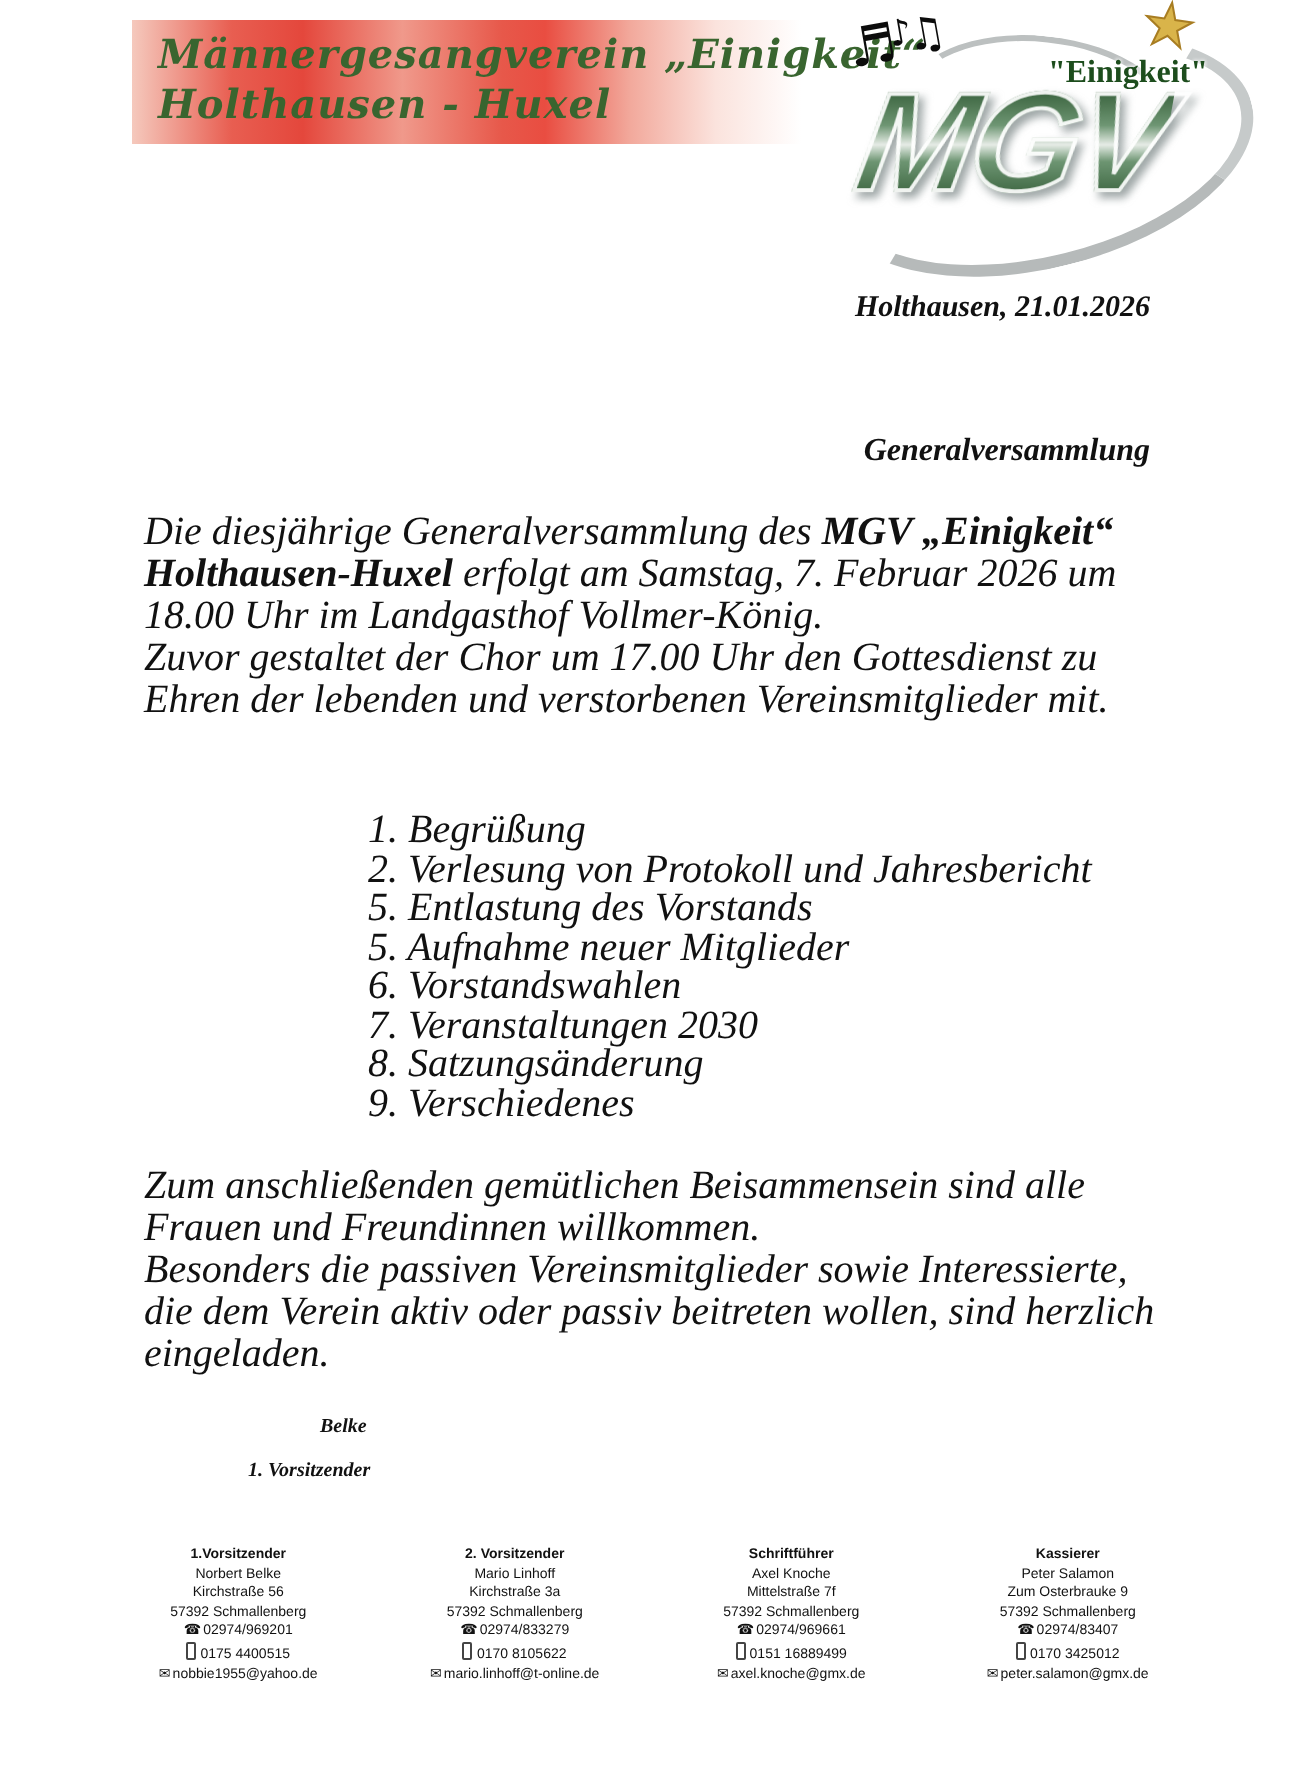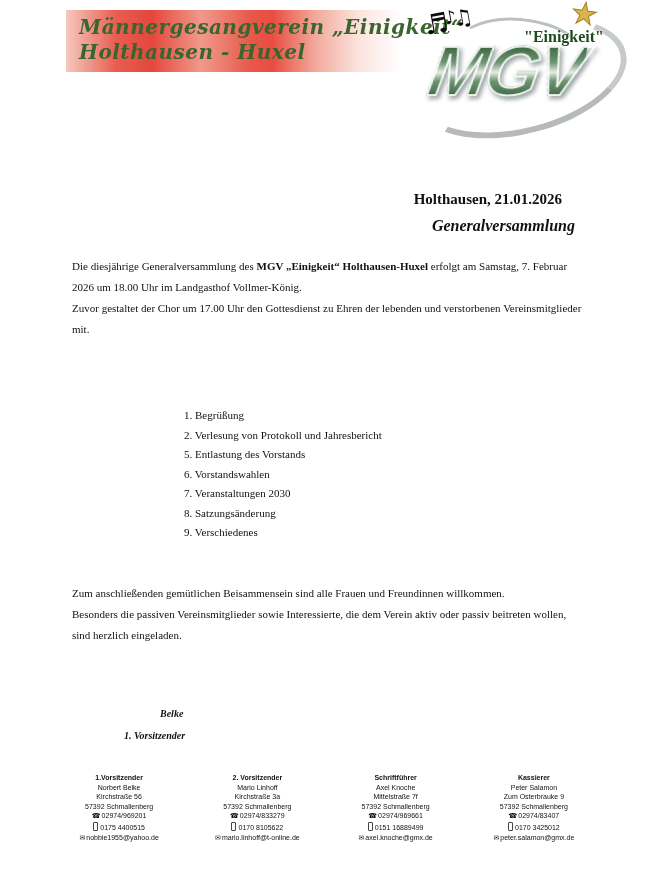--- a/index.html
+++ b/index.html
@@ -56,29 +56,28 @@
     color:#3c6b41;
     background:linear-gradient(180deg,#2f5833 8%,#6d9572 38%,#e6ece6 52%,#6d9572 64%,#2f5833 95%);
     -webkit-background-clip:text; background-clip:text; -webkit-text-fill-color:transparent;
     -webkit-text-stroke:2px rgba(255,255,255,0.92);
     filter:drop-shadow(3px 3px 2px rgba(130,140,140,0.75));
     letter-spacing:-2px;
   }
 
   
   .dateline {
-    position:absolute; top:146px; right:86px; font-weight:bold; 
+    position:absolute; top:146px; right:73px; font-weight:bold; font-style:italic;
     font-size:15px;
-    margin-top:45px;
   }
   .doc-title {
     position:absolute; top:217px; left:72px; width:503px; text-align:right;
     font-weight:bold; font-style:italic; font-size:16px;
   }
-  .bodytext { font-size:11px; line-height:21px; }
+  .bodytext { font-style:italic; font-size:20px; line-height:21px; }
   .block-intro { position:absolute; left:72px; top:256px; width:512px; }
   .block-agenda-lead { position:absolute; left:72px; top:371px; width:512px; }
   .block-agenda { position:absolute; left:184px; top:406px; line-height:19.5px; }
   .block-closing { position:absolute; left:72px; top:583px; width:512px; }
   .signature { position:absolute; left:124px; top:703px; font-weight:bold; font-style:italic; font-size:10px; line-height:22px; }
   .signature .sig-name { padding-left:36px; }
   b.inline { font-weight:bold; }
 
   
   .footer {
@@ -122,20 +121,21 @@
   <div class="bodytext block-intro">
     <div><span>Die diesjährige Generalversammlung des </span><b class="inline">MGV „Einigkeit“ Holthausen-Huxel</b><span> erfolgt am Samstag, 7. Februar 2026 um 18.00 Uhr im Landgasthof Vollmer-König.</span></div>
     <div>Zuvor gestaltet der Chor um 17.00 Uhr den Gottesdienst zu Ehren der lebenden und verstorbenen Vereinsmitglieder mit.</div>
   </div>
 
 
   <div class="bodytext block-agenda">
     <div>1. Begrüßung</div>
     <div>2. Verlesung von Protokoll und Jahresbericht</div>
     <div>5. Entlastung des Vorstands</div>
+    <div>5. Aufnahme neuer Mitglieder</div>
     <div>6. Vorstandswahlen</div>
     <div>7. Veranstaltungen 2030</div>
     <div>8. Satzungsänderung</div>
     <div>9. Verschiedenes</div>
   </div>
 
   <div class="bodytext block-closing">
     <div>Zum anschließenden gemütlichen Beisammensein sind alle Frauen und Freundinnen willkommen.</div>
     <div>Besonders die passiven Vereinsmitglieder sowie Interessierte, die dem Verein aktiv oder passiv beitreten wollen, sind herzlich eingeladen.</div>
   </div>

